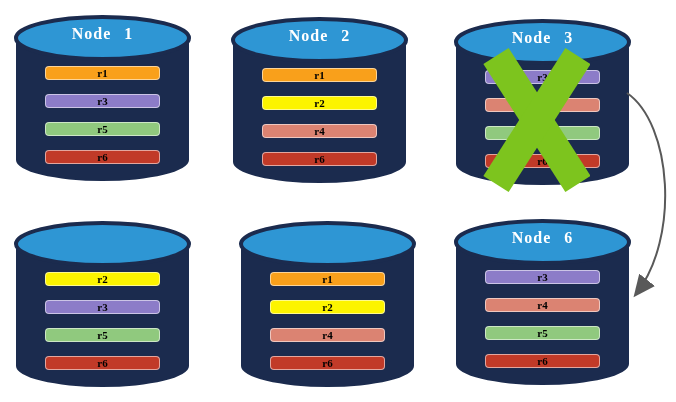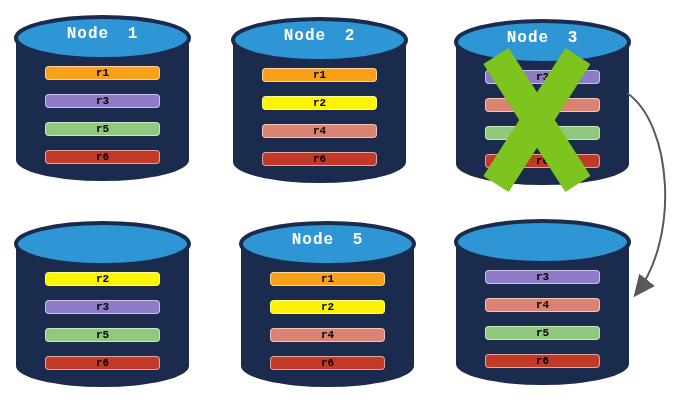--- a/index.html
+++ b/index.html
@@ -1,18 +1,18 @@
 <!DOCTYPE html>
 <html><head>
 <meta charset="utf-8">
 <style>
   html,body{margin:0;padding:0;background:#ffffff;}
   #stage{
     position:relative;width:676px;height:402px;background:#ffffff;overflow:hidden;
-    font-family:Liberation Mono, monospace;
+    font-family:Liberation Serif, serif;
   }
   .node{position:absolute;width:181px;height:180px;}
   .n0{left:12px;top:8px;}
   .n1{left:229px;top:10px;}
   .n2{left:452px;top:12px;}
   .n3{left:12px;top:214px;}
   .n4{left:237px;top:214px;}
   .n5{left:452px;top:212px;}
   .cyl{position:absolute;left:0;top:0;width:181px;height:180px;}
   .node-title{
@@ -84,33 +84,33 @@
           <div class="bar" style="background: rgb(140, 124, 200);"><span style="color: rgb(0, 0, 0);">r3</span></div>
           <div class="bar" style="background: rgb(144, 201, 126);"><span style="color: rgb(0, 0, 0);">r5</span></div>
           <div class="bar" style="background: rgb(193, 58, 40);"><span style="color: rgb(0, 0, 0);">r6</span></div>
         </div>
   </div>
       <div class="node n4">
     <svg class="cyl" viewBox="0 0 181 180">
       <path class="cyl-body" d="M4 30 L4 152 A86.5 21 0 0 0 177 152 L177 30 Z" fill="#1B2B4E"></path>
       <ellipse class="cyl-top" cx="90.5" cy="30" rx="86.5" ry="21" stroke-width="4" fill="#2E96D4" stroke="#1B2B4E"></ellipse>
     </svg>
-    <div class="node-title" style="color: rgb(255, 255, 255);">Node 5</div>
     <div class="bars">
           <div class="bar" style="background: rgb(249, 160, 27);"><span style="color: rgb(0, 0, 0);">r1</span></div>
           <div class="bar" style="background: rgb(252, 244, 0);"><span style="color: rgb(0, 0, 0);">r2</span></div>
           <div class="bar" style="background: rgb(219, 131, 114);"><span style="color: rgb(0, 0, 0);">r4</span></div>
           <div class="bar" style="background: rgb(193, 58, 40);"><span style="color: rgb(0, 0, 0);">r6</span></div>
         </div>
   </div>
       <div class="node n5">
     <svg class="cyl" viewBox="0 0 181 180">
       <path class="cyl-body" d="M4 30 L4 152 A86.5 21 0 0 0 177 152 L177 30 Z" fill="#1B2B4E"></path>
       <ellipse class="cyl-top" cx="90.5" cy="30" rx="86.5" ry="21" stroke-width="4" fill="#2E96D4" stroke="#1B2B4E"></ellipse>
     </svg>
+    <div class="node-title" style="color: rgb(255, 255, 255);">Node 6</div>
     <div class="bars">
           <div class="bar" style="background: rgb(140, 124, 200);"><span style="color: rgb(0, 0, 0);">r3</span></div>
           <div class="bar" style="background: rgb(219, 131, 114);"><span style="color: rgb(0, 0, 0);">r4</span></div>
           <div class="bar" style="background: rgb(144, 201, 126);"><span style="color: rgb(0, 0, 0);">r5</span></div>
           <div class="bar" style="background: rgb(193, 58, 40);"><span style="color: rgb(0, 0, 0);">r6</span></div>
         </div>
   </div>
     </div>
 
   <svg id="failure-x" class="overlay" viewBox="0 0 112 148">

